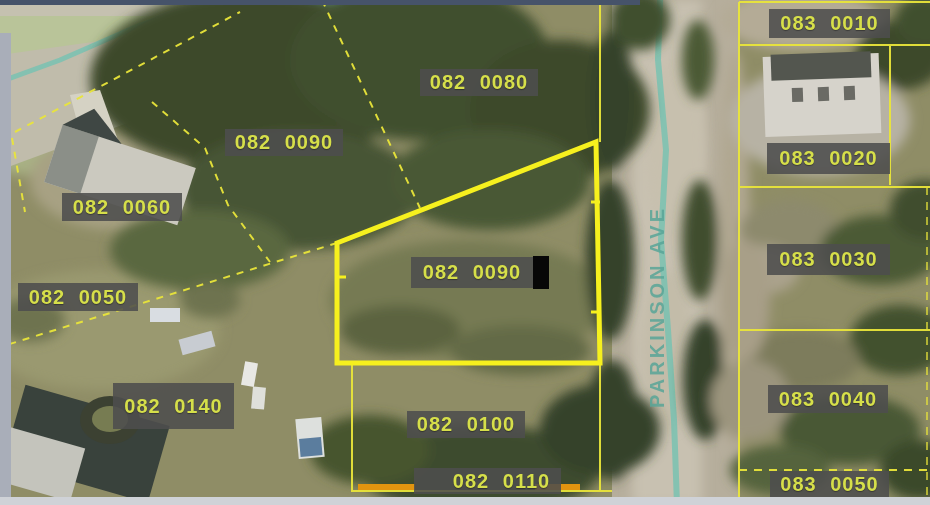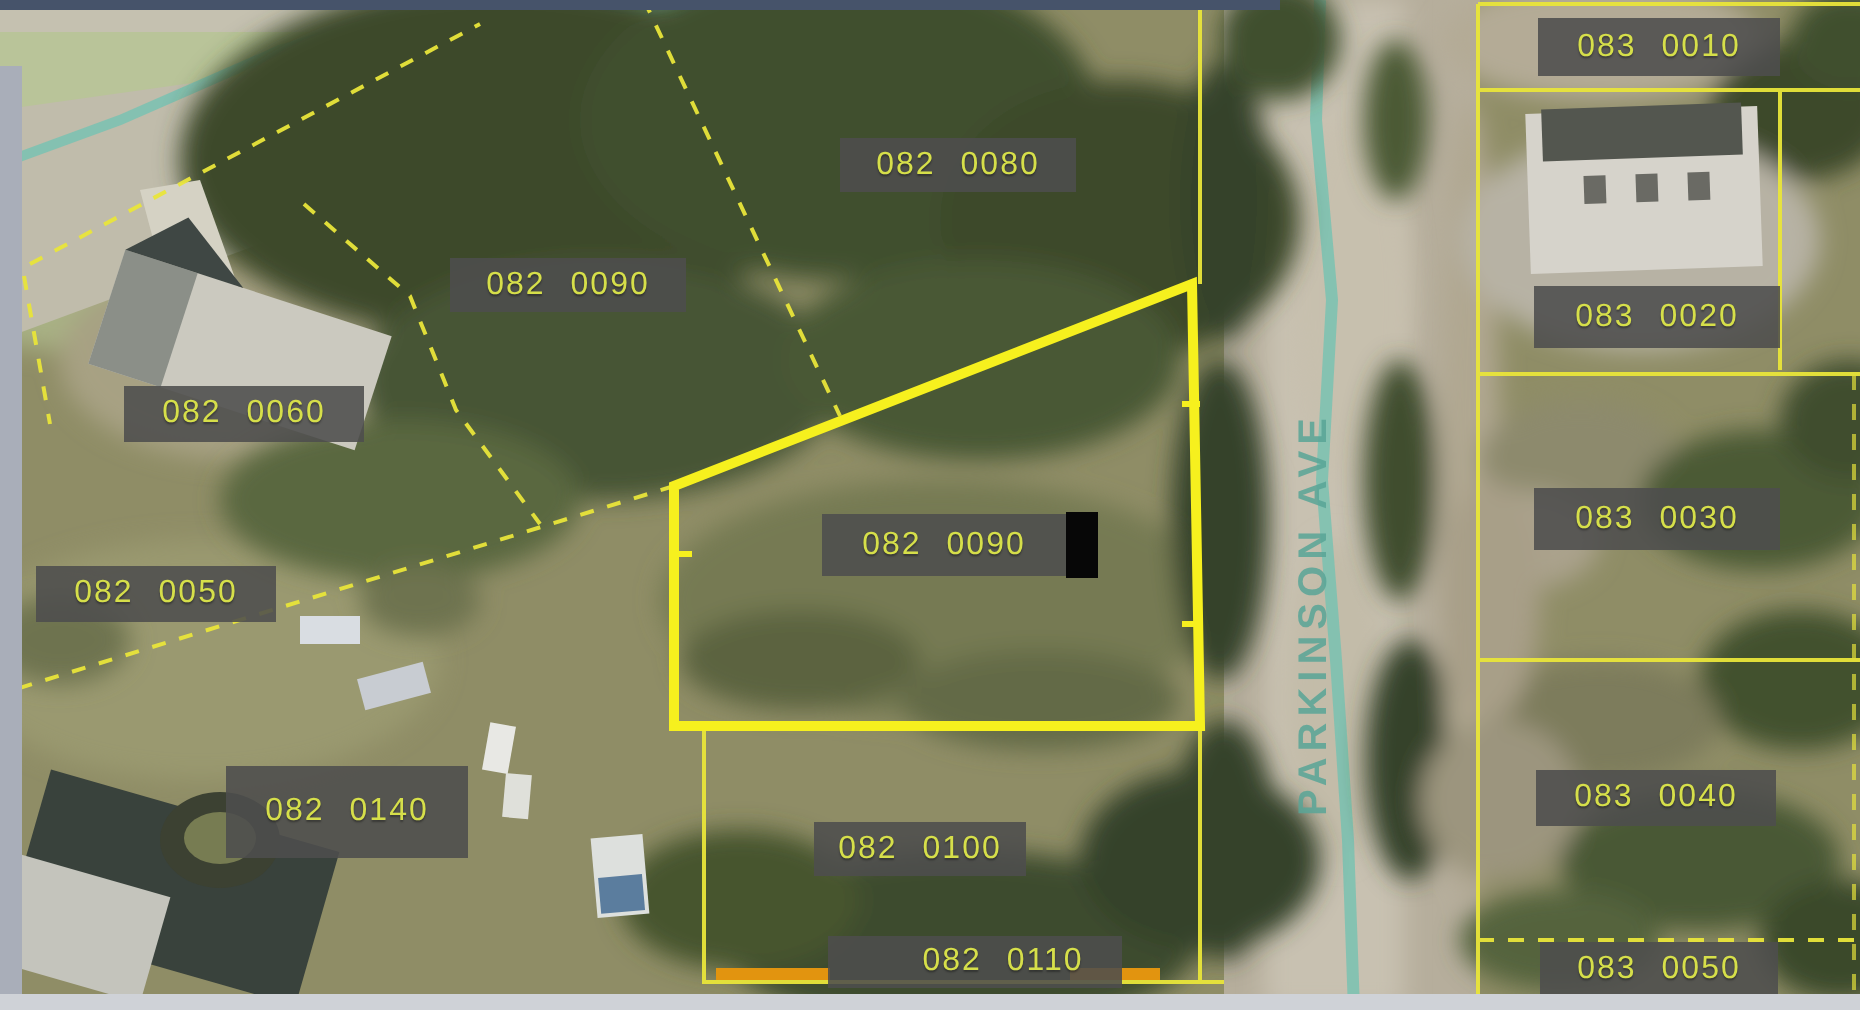--- a/index.html
+++ b/index.html
@@ -6,21 +6,21 @@
   #stage{
     position:relative;width:930px;height:505px;overflow:hidden;
     background:#8f8d66;
     font-family:"Liberation Sans",sans-serif;
   }
   #stage svg{position:absolute;left:0;top:0;}
   .parcel-label{
     position:absolute;display:flex;align-items:center;justify-content:center;
     background:rgba(77,77,77,0.88);
     color:var(--label-text,#d6df4a);
-    font-weight:400;font-size:16px;letter-spacing:1px;word-spacing:7px;
+    font-weight:700;font-size:20px;letter-spacing:1px;word-spacing:7px;
     white-space:nowrap;text-shadow:0 1px 1px rgba(0,0,0,.35);
   }
   .cursor-box{position:absolute;background:#070707;}
   #watermark{
     position:absolute;left:5px;top:243px;
     color:rgba(145,145,145,0.92);font-size:17px;font-weight:700;letter-spacing:1px;
     text-shadow:0 1px 2px rgba(0,0,0,.25);white-space:nowrap;
   }
   #street-label{
     position:absolute;left:646px;top:408px;width:250px;height:26px;
@@ -176,21 +176,21 @@
 
   <div id="street-label">PARKINSON AVE</div>
   <div id="labels">
       <div class="parcel-label" style="left: 420px; top: 69px; width: 118px; height: 27px;">082 0080</div>
       <div class="parcel-label" style="left: 225px; top: 129px; width: 118px; height: 27px;">082 0090</div>
       <div class="parcel-label" style="left: 62px; top: 193px; width: 120px; height: 28px;">082 0060</div>
       <div class="parcel-label" style="left: 18px; top: 283px; width: 120px; height: 28px; text-align: center;">082 0050</div>
       <div class="parcel-label" style="left: 411px; top: 257px; width: 122px; height: 31px; text-align: right;">082 0090</div>
       <div class="cursor-box" style="left: 533px; top: 256px; width: 16px; height: 33px;"></div>
       <div class="parcel-label" style="left: 113px; top: 383px; width: 121px; height: 46px;">082 0140</div>
-      <div class="parcel-label" style="left: 407px; top: 411px; width: 106px; height: 27px;">082 0100</div>
+      <div class="parcel-label" style="left: 407px; top: 411px; width: 118px; height: 27px;">082 0100</div>
       <div class="parcel-label" style="left: 414px; top: 468px; width: 119px; height: 26px; padding-left: 28px;">082 0110</div>
       <div class="parcel-label" style="left: 769px; top: 9px; width: 121px; height: 29px;">083 0010</div>
       <div class="parcel-label" style="left: 767px; top: 101px; width: 123px; height: 31px; margin-top: 42px;">083 0020</div>
       <div class="parcel-label" style="left: 767px; top: 244px; width: 123px; height: 31px;">083 0030</div>
       <div class="parcel-label" style="left: 768px; top: 385px; width: 120px; height: 28px;">083 0040</div>
       <div class="parcel-label" style="left: 770px; top: 471px; width: 119px; height: 27px;">083 0050</div>
     </div>
 
   <div id="strip-top" class="strip"></div>
   <div id="strip-left" class="strip"></div>

